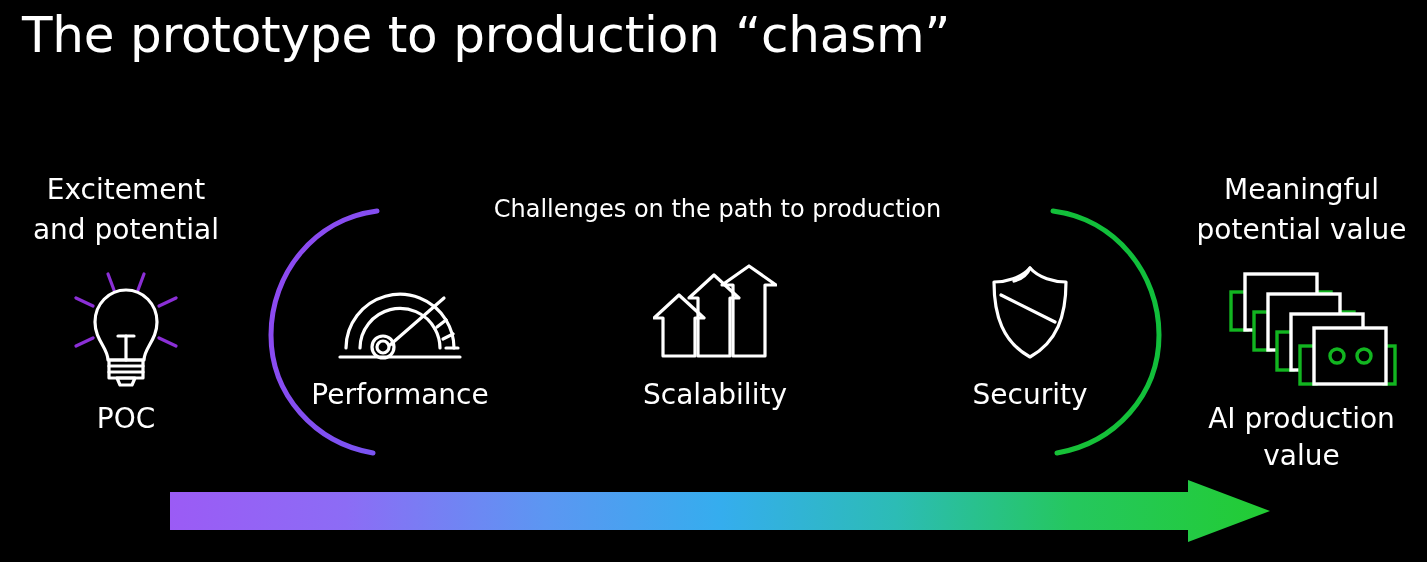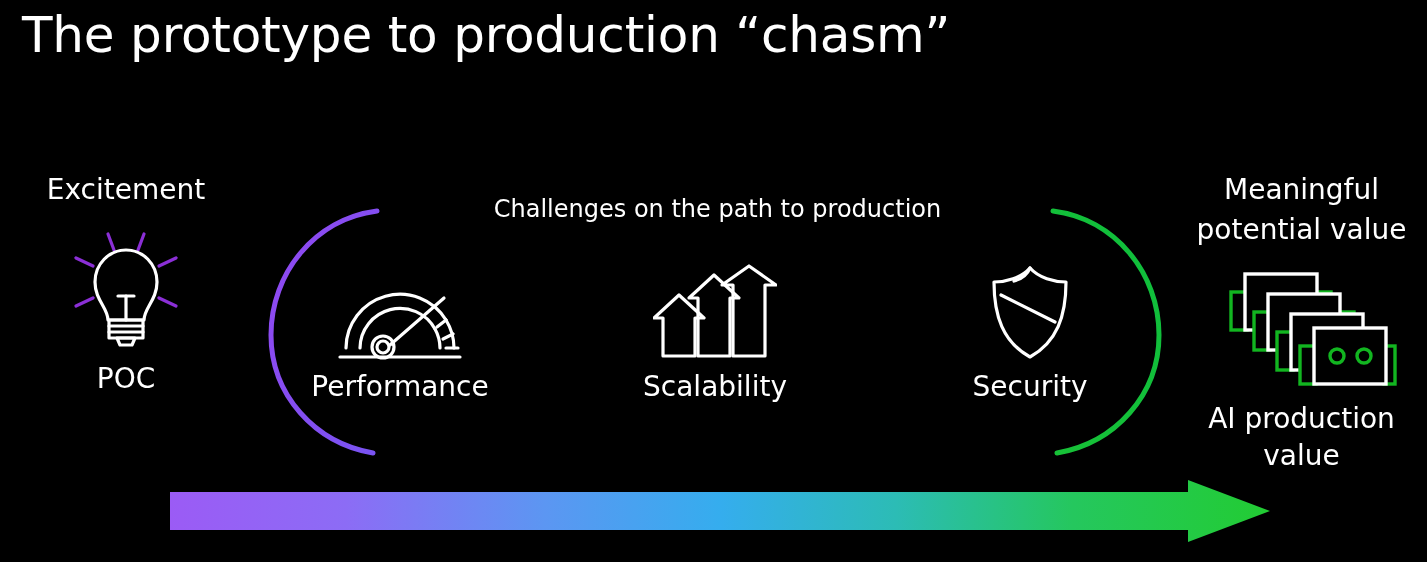--- a/index.html
+++ b/index.html
@@ -47,21 +47,21 @@
     position:absolute;left:300px;top:262px;width:830px;
     display:flex;flex-direction:row;align-items:flex-end;
     justify-content:space-between;
   }
   .challenge{
     display:flex;flex-direction:column;align-items:center;
     width:200px;
   }
   .challenge-icon{height:98px;display:flex;align-items:flex-end;justify-content:center;}
   .challenge-label{
-    margin-top:12px;font-size:28px;line-height:1.1;
+    margin-top:20px;font-size:28px;line-height:1.1;
     font-weight:400;color:#ffffff;white-space:nowrap;
   }
 
   
   #gradient-arrow{position:absolute;left:170px;top:480px;}
 </style>
 </head>
 <body>
 
 <div class="stage">
@@ -168,20 +168,21 @@
         </svg>
       </div>
       <div class="challenge-label">Security</div>
     </div>
 
 
   </div>
 
   <div class="side-col" id="left-col">
     <div class="side-heading">Excitement</div>
+    <div class="side-heading">and potential</div>
 
     <div id="left-icon-wrap">
       <svg class="side-icon" width="128" height="130" viewBox="0 0 128 130">
         <g fill="none" stroke="#8B2FD6" stroke-width="3.2" stroke-linecap="round">
           <path d="M46,14 L52,30"></path>
           <path d="M82,14 L76,30"></path>
           <path d="M14,38 L31,46"></path>
           <path d="M114,38 L97,46"></path>
           <path d="M14,86 L31,78"></path>
           <path d="M114,86 L97,78"></path>

